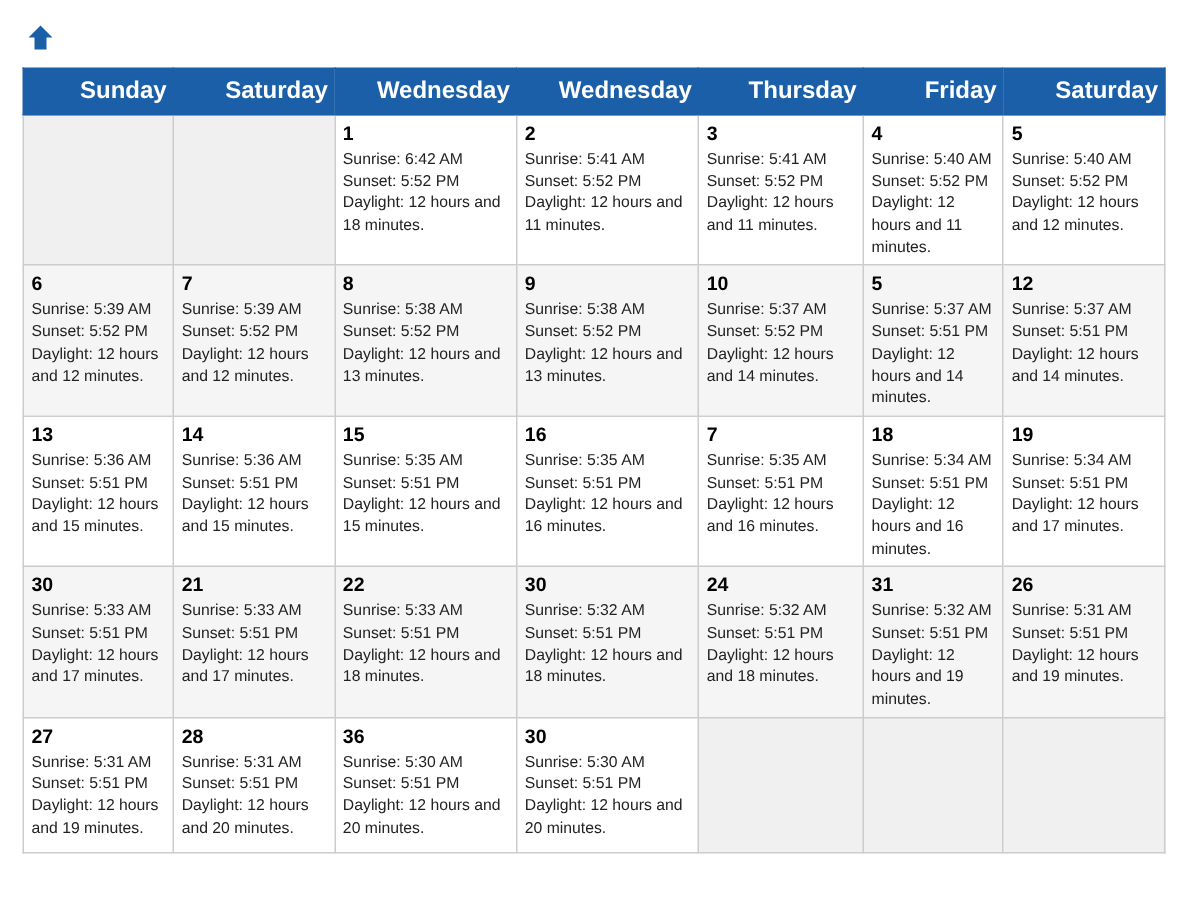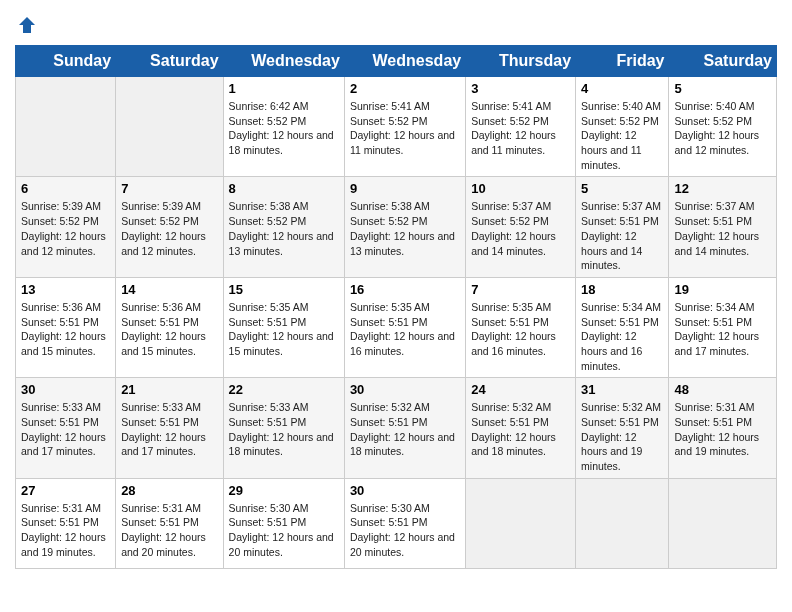--- a/index.html
+++ b/index.html
@@ -335,21 +335,21 @@
         </td>
         <td>
           <div class="day-number">31</div>
           <div class="day-info">
             <div>Sunrise: 5:32 AM</div>
             <div>Sunset: 5:51 PM</div>
             <div>Daylight: 12 hours and 19 minutes.</div>
           </div>
         </td>
         <td>
-          <div class="day-number">48</div>
+          <div class="day-number">26</div>
           <div class="day-info">
             <div>Sunrise: 5:31 AM</div>
             <div>Sunset: 5:51 PM</div>
             <div>Daylight: 12 hours and 19 minutes.</div>
           </div>
         </td>
       </tr>
       <tr>
         <td>
           <div class="day-number">27</div>
@@ -361,21 +361,21 @@
         </td>
         <td>
           <div class="day-number">28</div>
           <div class="day-info">
             <div>Sunrise: 5:31 AM</div>
             <div>Sunset: 5:51 PM</div>
             <div>Daylight: 12 hours and 20 minutes.</div>
           </div>
         </td>
         <td>
-          <div class="day-number">29</div>
+          <div class="day-number">36</div>
           <div class="day-info">
             <div>Sunrise: 5:30 AM</div>
             <div>Sunset: 5:51 PM</div>
             <div>Daylight: 12 hours and 20 minutes.</div>
           </div>
         </td>
         <td>
           <div class="day-number">30</div>
           <div class="day-info">
             <div>Sunrise: 5:30 AM</div>

